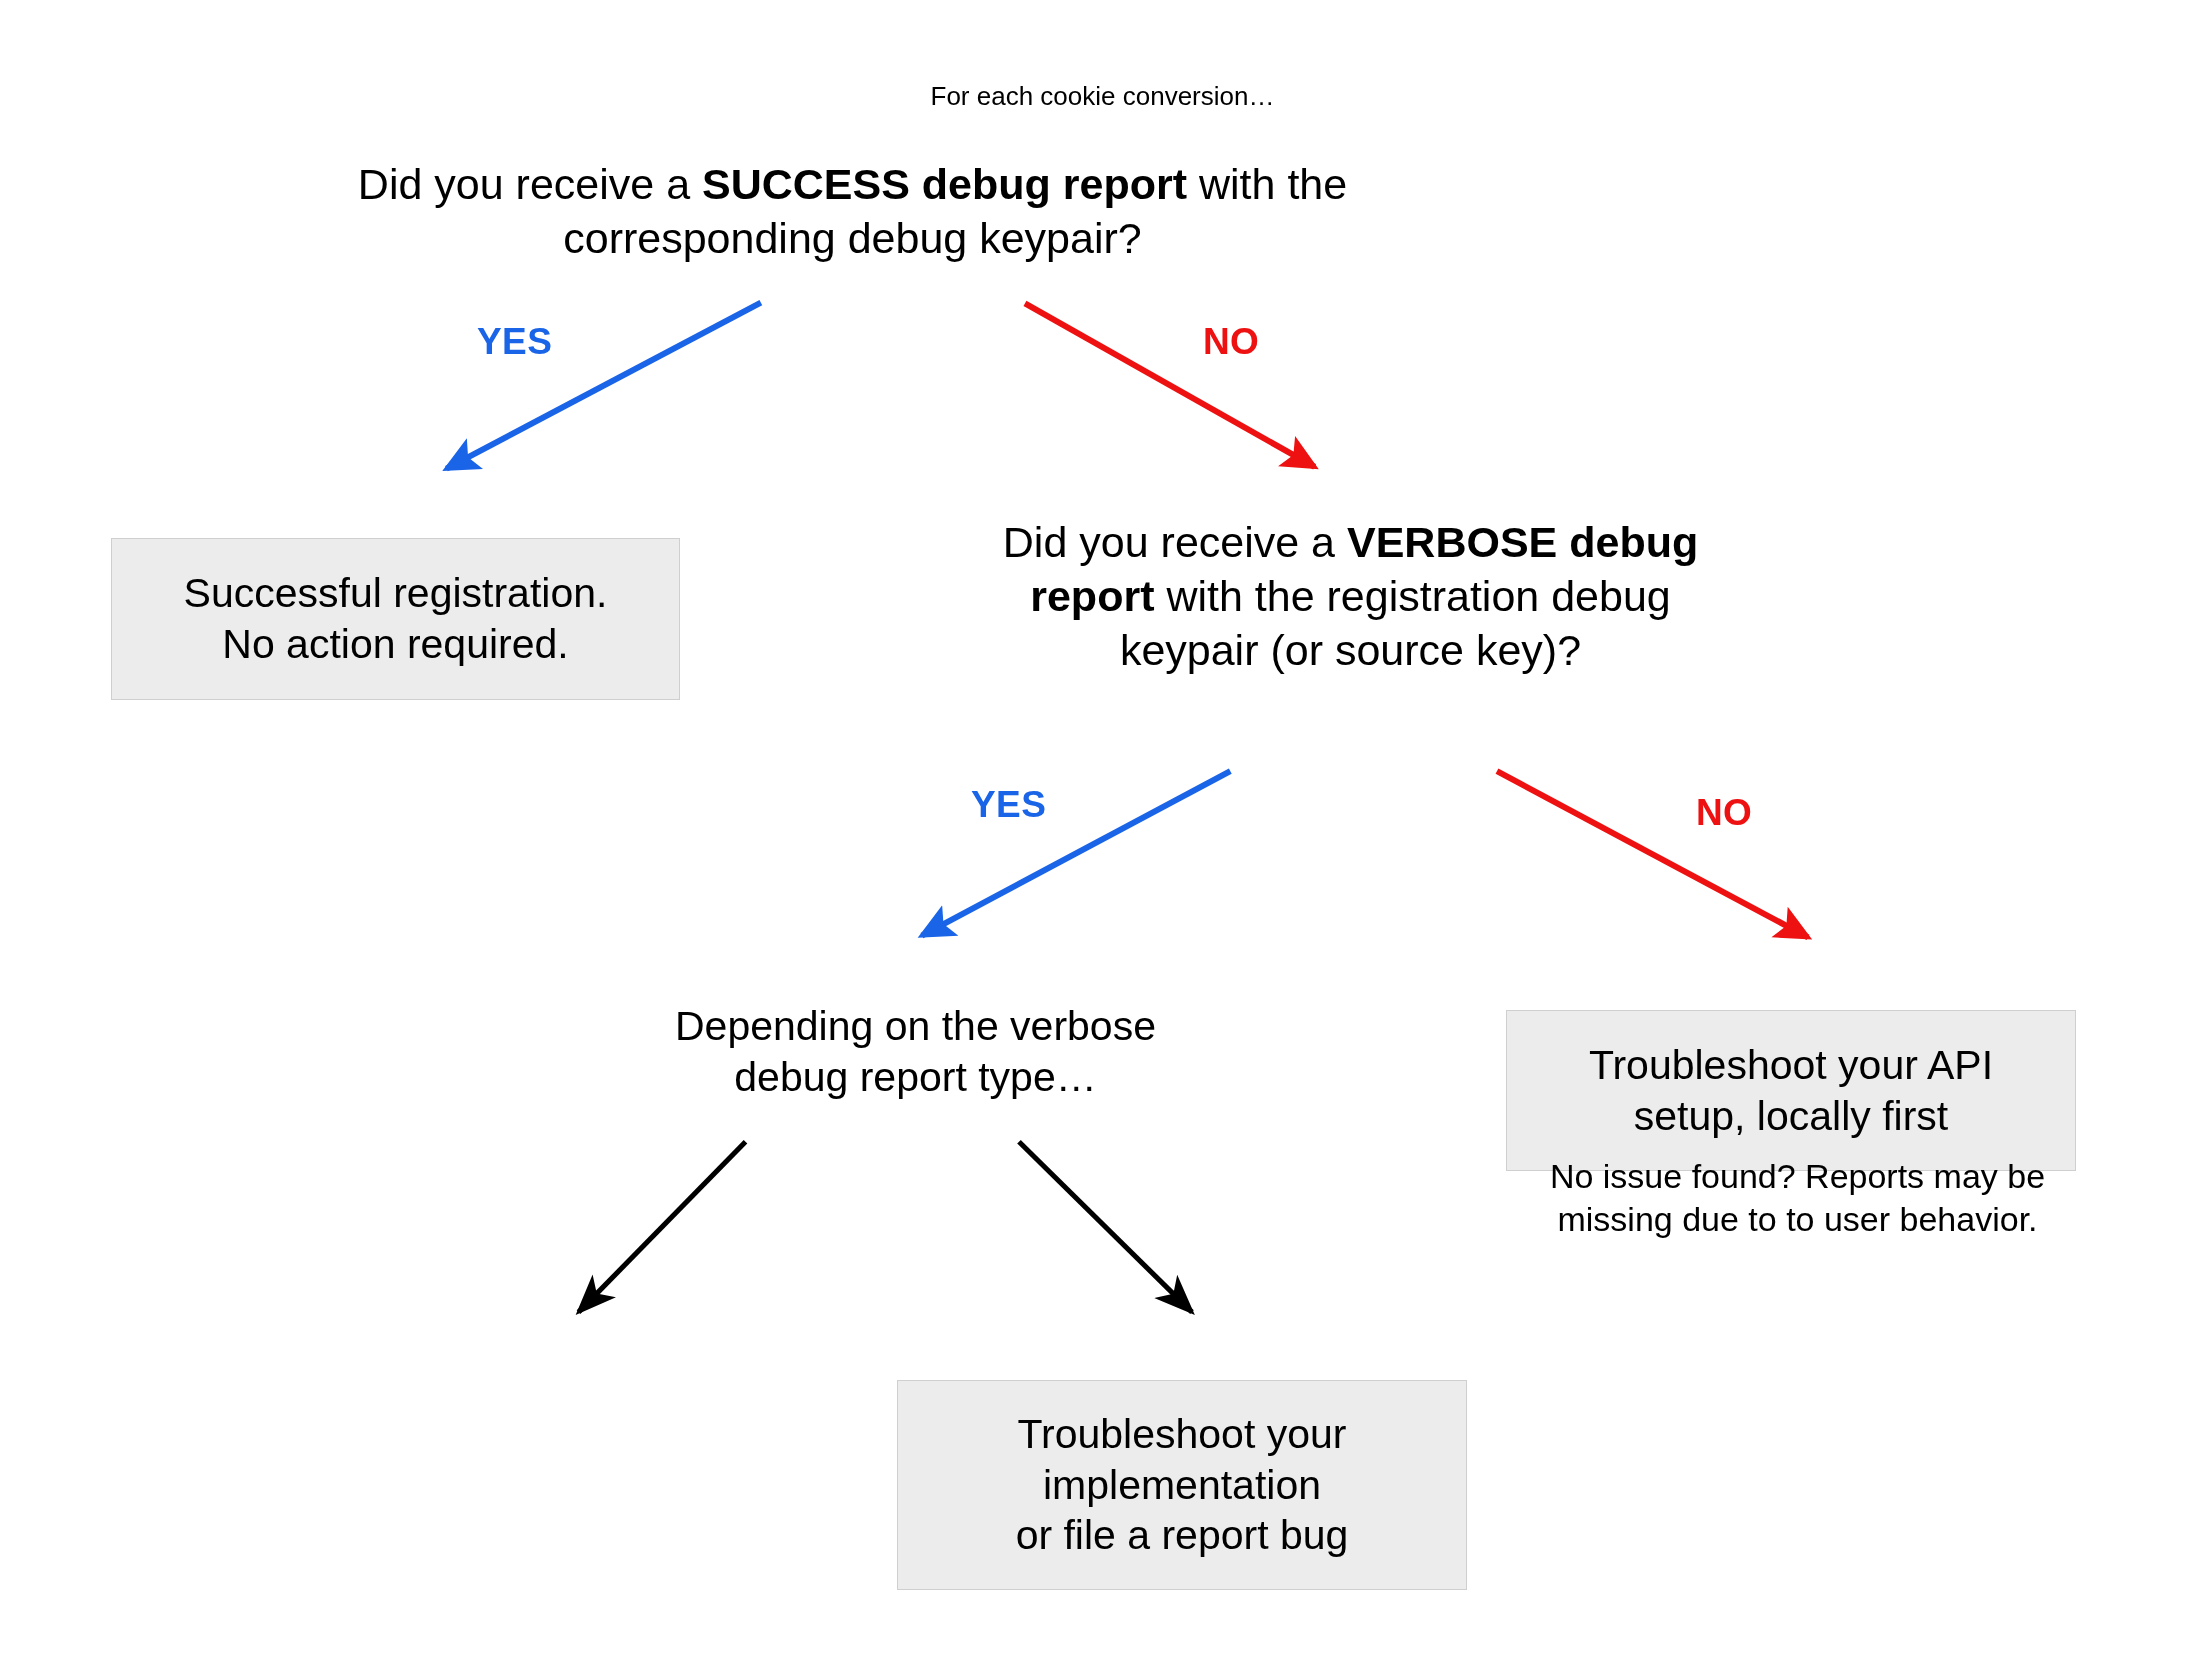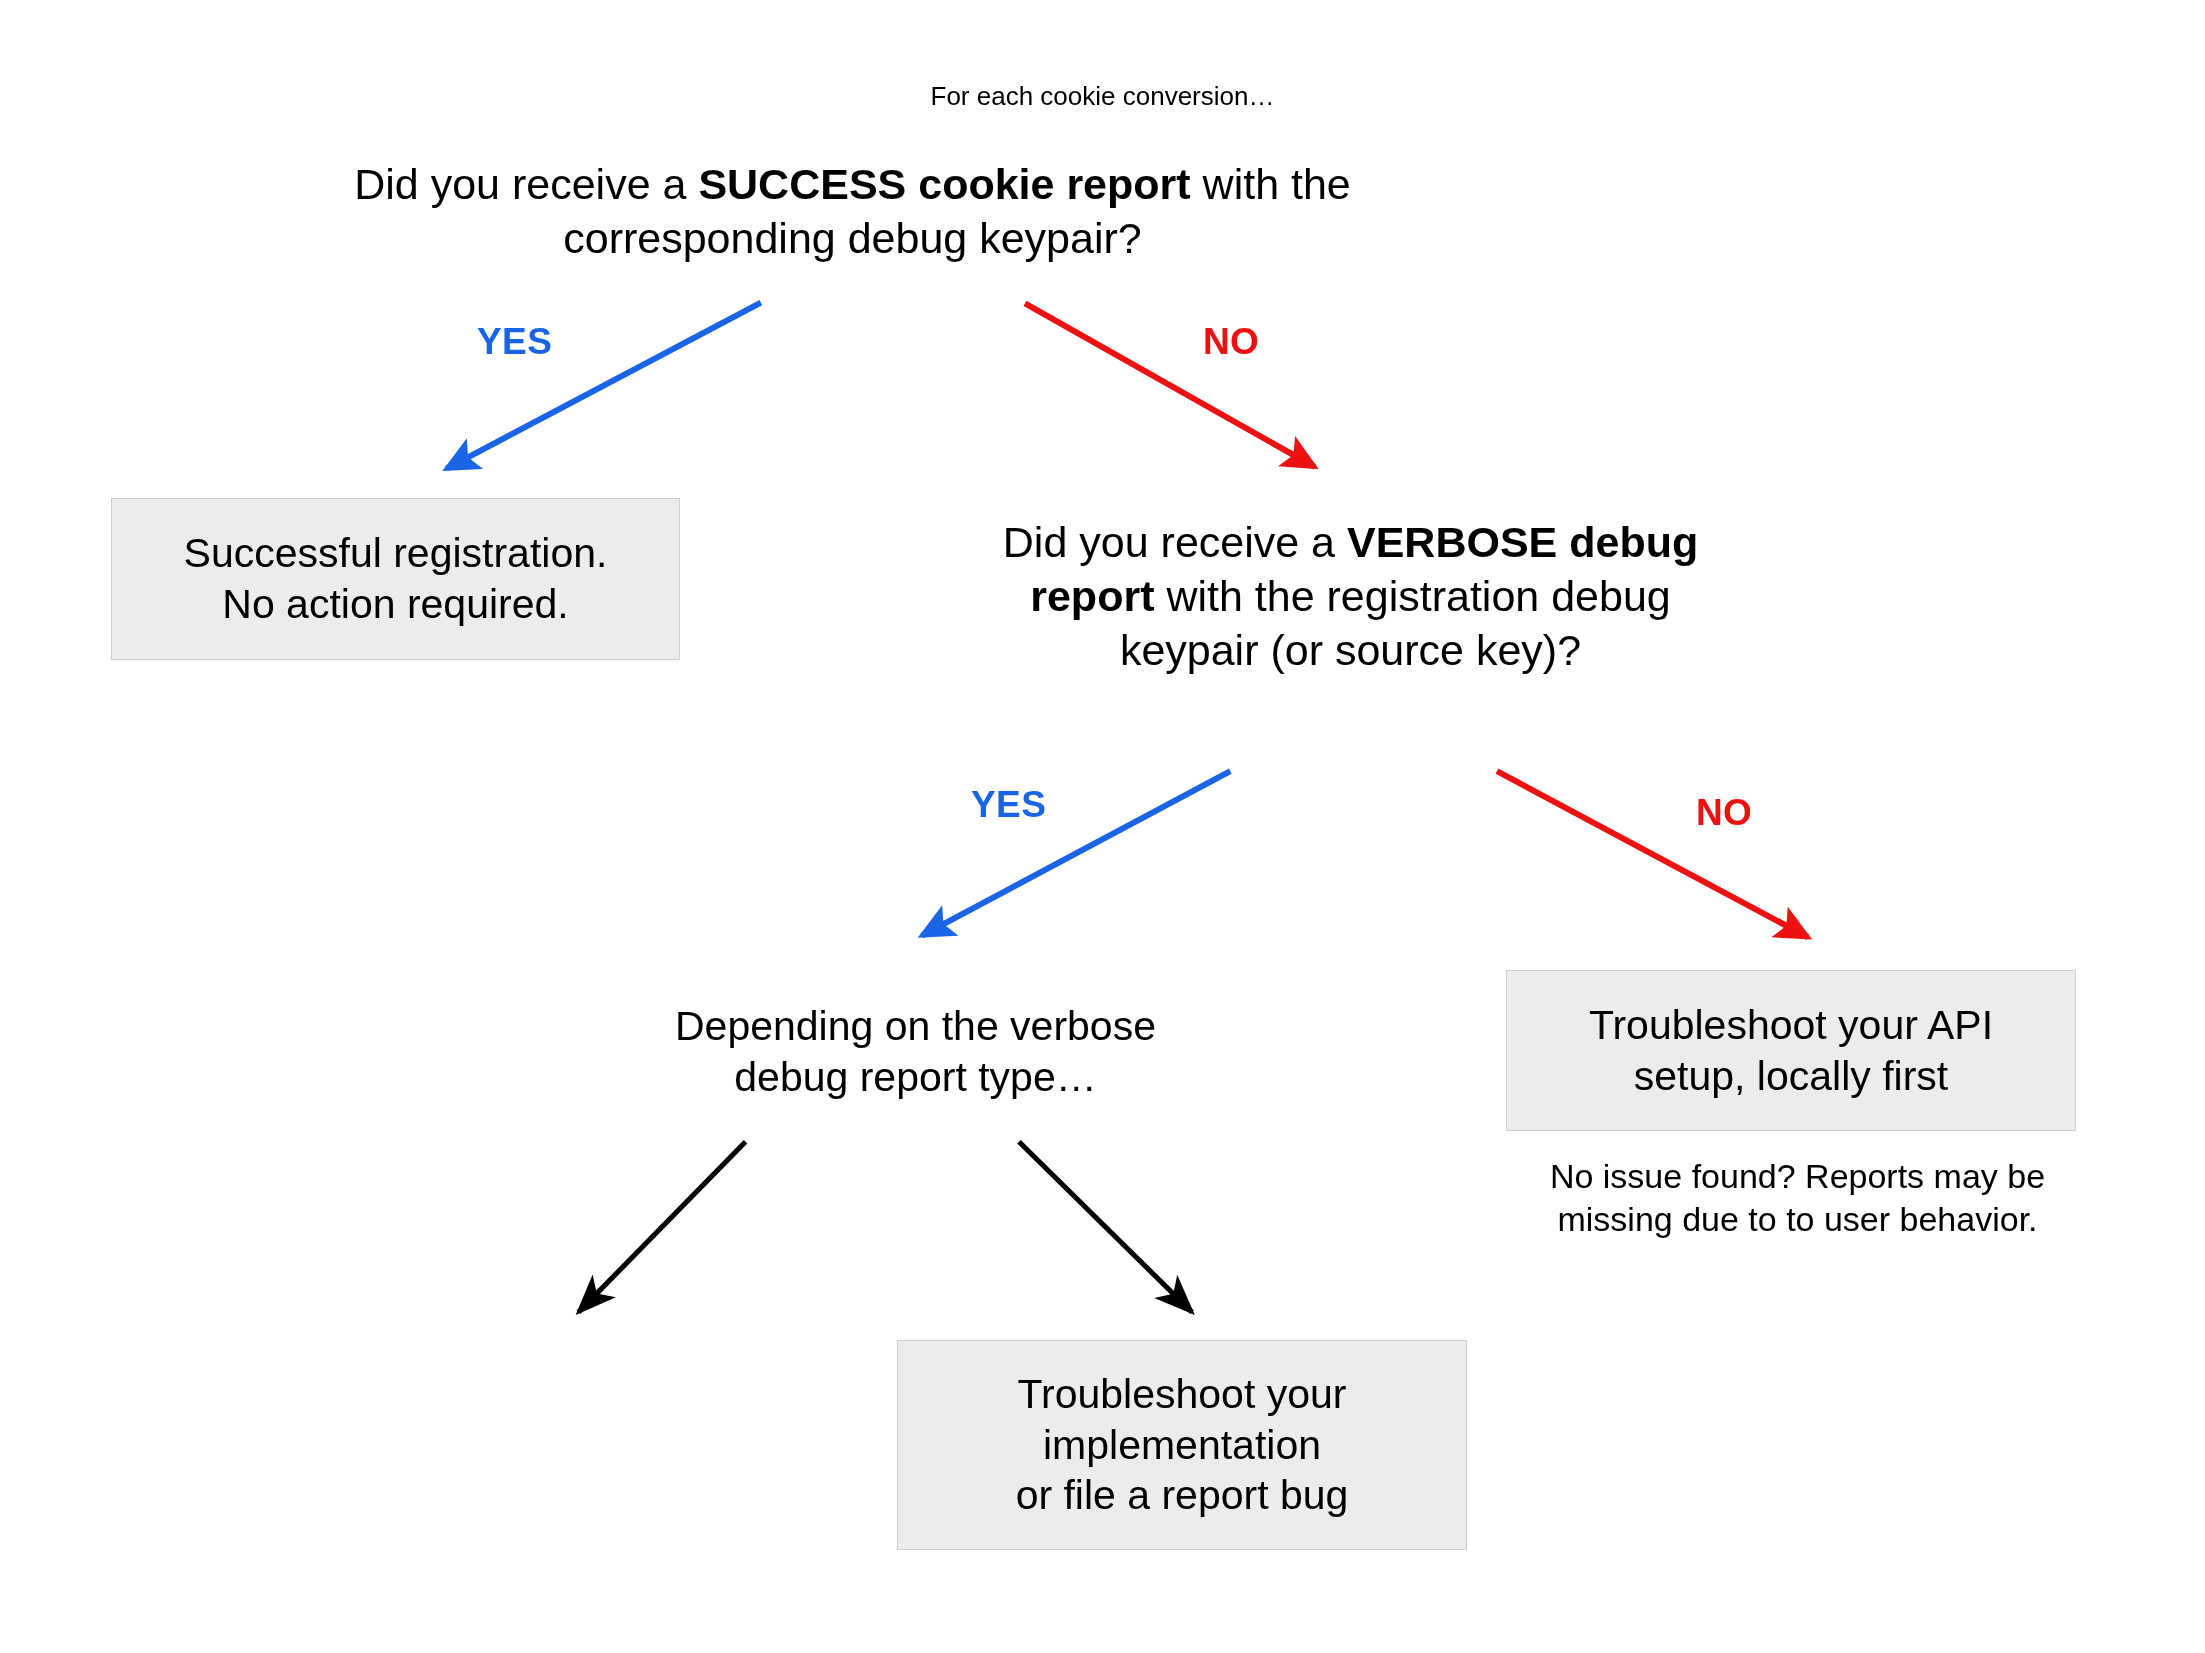--- a/index.html
+++ b/index.html
@@ -66,20 +66,21 @@
     background: #ececec;
     border: 1.7px solid #cfcfcf;
     box-sizing: border-box;
     display: flex;
     align-items: center;
     justify-content: center;
     text-align: center;
     color: #000000;
     line-height: 1.24;
     white-space: pre-wrap;
+    margin-top: 40px;
   }
   .box-success {
     left: 111px; top: 498px; width: 569px; height: 162px;
     font-size: 41px;
   }
   .box-api {
     left: 1506px; top: 970px; width: 570px; height: 161px;
     font-size: 41px;
   }
   .box-noaction {
@@ -136,21 +137,21 @@
 
     <line x1="1757" y1="905" x2="2122" y2="1100" stroke="#ee1111" stroke-width="7" marker-end="url(#head-red)"></line>
 
     <line x1="875" y1="1340" x2="679" y2="1540" stroke="#000000" stroke-width="6" marker-end="url(#head-black)"></line>
 
     <line x1="1196" y1="1340" x2="1399" y2="1540" stroke="#000000" stroke-width="6" marker-end="url(#head-black)"></line>
   </svg>
 
   <div class="abs qtext t-root-intro">For each cookie conversion…</div>
 
-  <div class="abs qtext t-root-question"><span>Did you receive a </span><b>SUCCESS cookie report</b><span> with the corresponding debug keypair?</span></div>
+  <div class="abs qtext t-root-question"><span>Did you receive a </span><b>SUCCESS debug report</b><span> with the corresponding debug keypair?</span></div>
 
   <div class="abs edge-label lbl-yes1">YES</div>
   <div class="abs edge-label lbl-no1">NO</div>
 
   <div class="abs fbox box-success">Successful registration.
 No action required.</div>
 
 
   <div class="abs qtext t-verbose-question"><span>Did you receive a </span><b>VERBOSE debug report</b><span> with the registration debug keypair (or source key)?</span></div>
 

